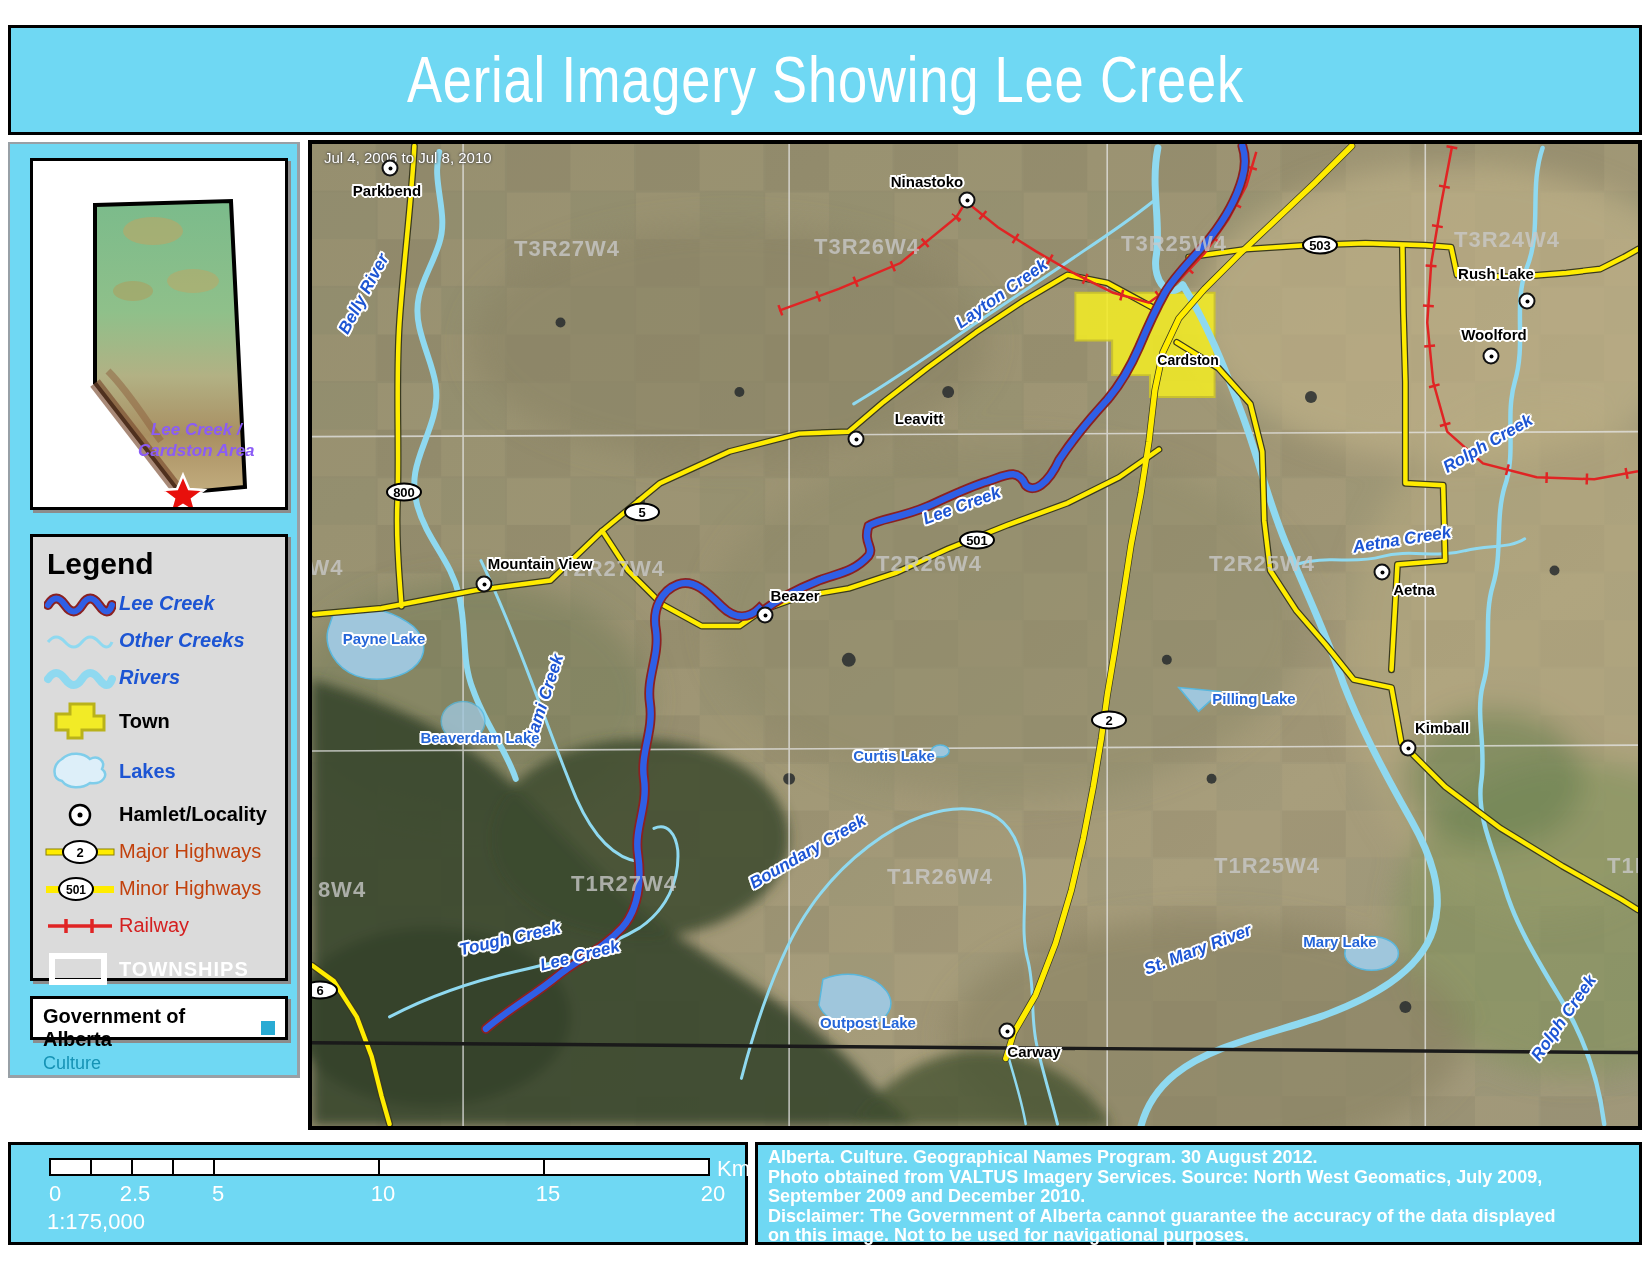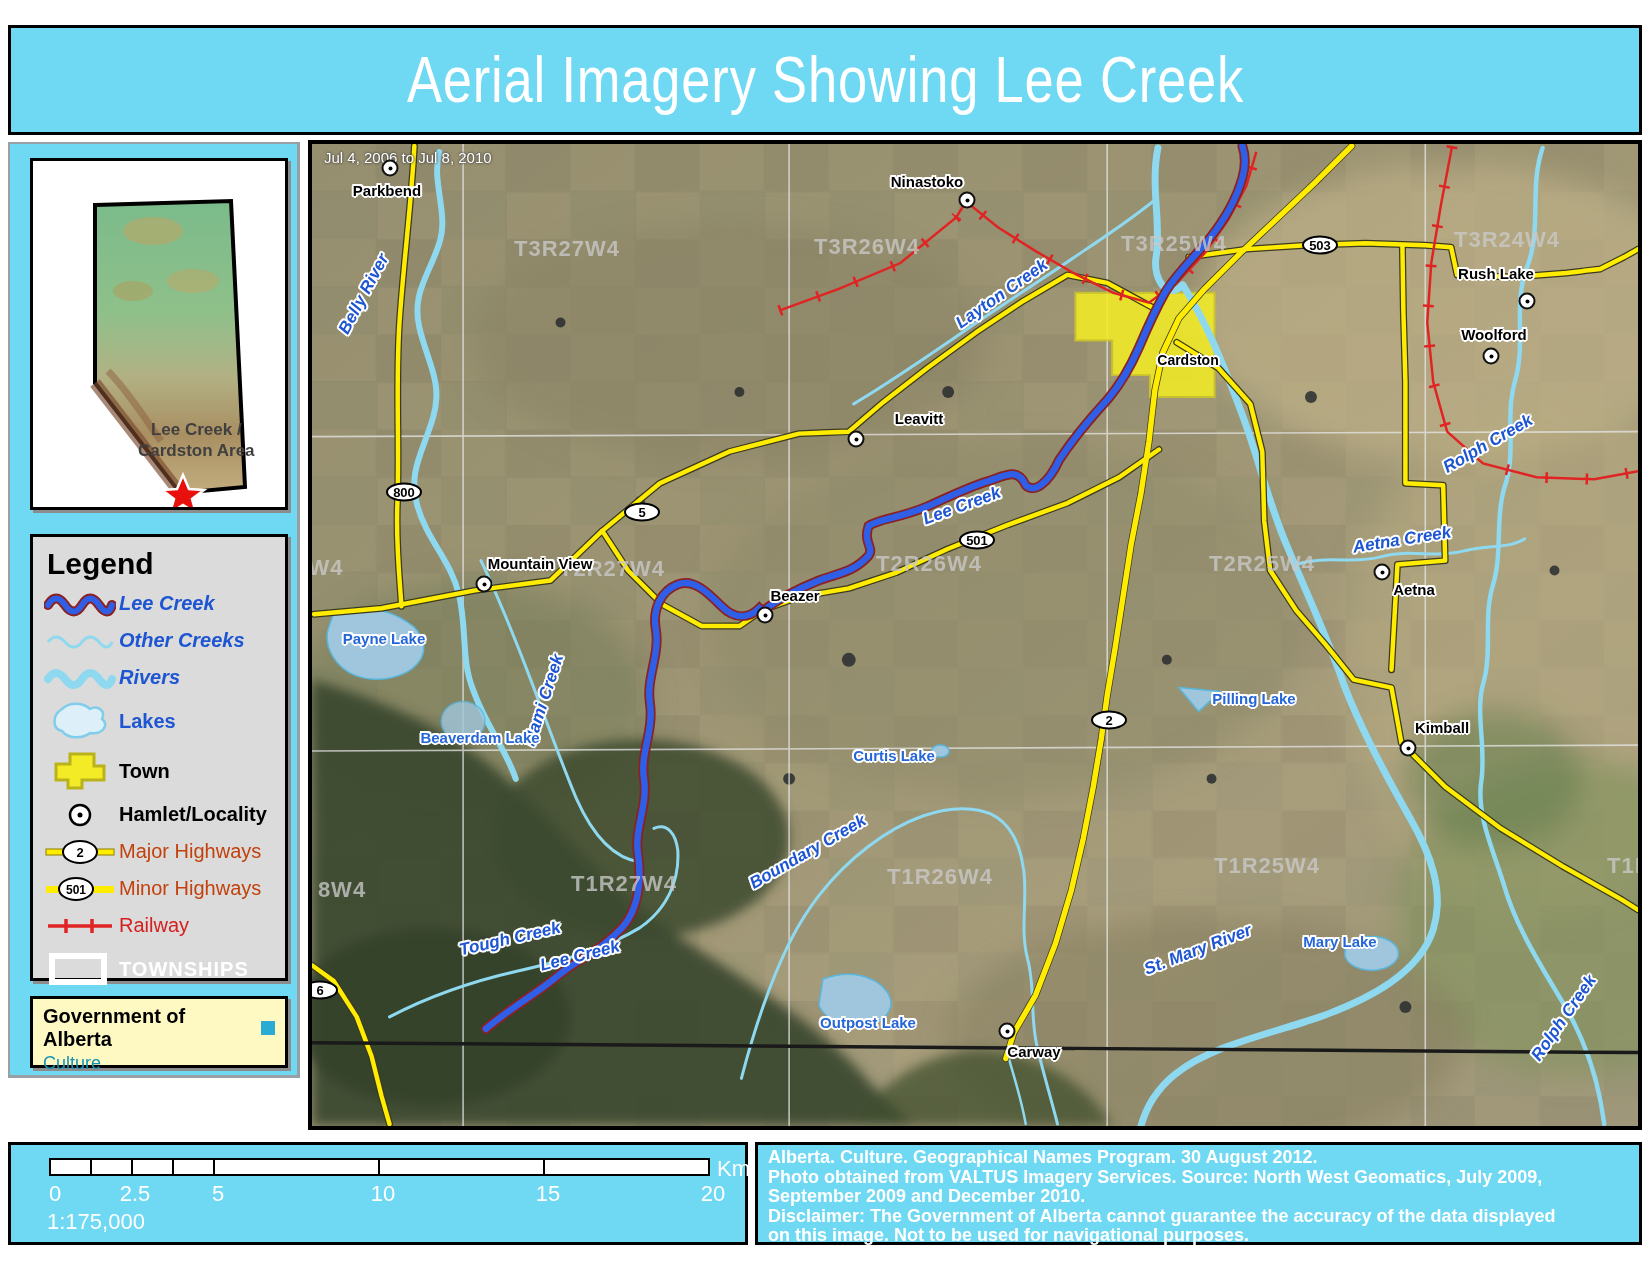--- a/index.html
+++ b/index.html
@@ -17,21 +17,21 @@
     border:3px solid #000; display:flex; align-items:center; justify-content:center;}
   #title-bar h1{color:#fff; font-size:64px; font-weight:500; letter-spacing:1px;
     transform:scaleX(.82); white-space:nowrap;}
 
   
   #left-panel{left:8px; top:142px; width:292px; height:936px; background:var(--cyan);
     border:2px solid #98a0a6; border-right-width:3px; border-bottom-width:3px;}
   .panel-box{position:absolute; border:3px solid #000; box-shadow:3px 3px 0 #8c8c8c;}
   #inset-box{left:20px; top:14px; width:258px; height:352px; background:#fff;}
   #legend-box{left:20px; top:390px; width:258px; height:447px; background:var(--legend-gray);}
-  #gov-box{left:20px; top:852px; width:258px; height:72px; background:#fef9c3; padding:6px 10px 0 10px;}
+  #gov-box{left:20px; top:852px; width:258px; height:44px; background:#ffffff; padding:6px 10px 0 10px;}
   #gov-line{display:flex; align-items:center; gap:8px;}
   #gov-name{font-weight:bold; font-size:20px; color:#000;}
   #gov-square{width:14px; height:14px; background:#29abd4; display:inline-block;}
   #gov-dept{font-size:18px; color:var(--teal); margin-top:2px;}
 
   #legend-title{font-size:30px; font-weight:bold; color:#000; margin:10px 0 4px 14px;}
   .leg-row{display:flex; align-items:center; height:37px; padding-left:8px;}
   .leg-row.tall{height:50px;}
   .leg-sym{width:78px; flex:0 0 78px; display:flex; align-items:center; justify-content:center;}
   .leg-label{font-size:20px; white-space:nowrap;}
@@ -71,21 +71,21 @@
   #km-unit{position:absolute; left:706px; top:11px; color:#fff; font-size:22px;}
   .tick-num{position:absolute; top:36px; transform:translateX(-50%); color:#fff; font-size:22px;}
   #scale-ratio{position:absolute; left:36px; top:64px; color:#fff; font-size:22px;}
 
   
   #attr-box{left:755px; top:1142px; width:887px; height:103px; background:var(--cyan);
     border:3px solid #000; padding:3px 10px; color:#fff; font-weight:bold; font-size:18px; line-height:19.5px;}
 
   
   #inset-label{position:absolute; left:50%; top:258px; transform:translateX(-18%); text-align:center;
-    color:#404040; font-weight:bold; font-size:17px; line-height:21px; white-space:nowrap;}
+    color:#8b5cf6; font-weight:bold; font-size:17px; line-height:21px; white-space:nowrap;font-style:italic;}
 </style>
 </head>
 <body>
 
 <div id="title-bar" class="abs">
   <h1>Aerial Imagery Showing Lee Creek</h1>
 </div>
 
 <div id="left-panel" class="abs">
 
@@ -140,34 +140,34 @@
       <span class="leg-sym">
         <svg width="72" height="26" viewBox="0 0 72 26">
           <path d="M4,14 q8,-12 17,0 t17,0 t17,0 t13,0" fill="none" stroke="#8fd9f0" stroke-width="8" stroke-linecap="round"></path>
         </svg>
         </span>
       <span class="leg-label leg-water">Rivers</span>
     </div>
 
     <div class="leg-row tall">
       <span class="leg-sym">
+        <svg width="72" height="46" viewBox="0 0 72 46">
+          <path d="M12,32 L12,16 L26,16 L26,6 L50,6 L50,18 L60,18 L60,32 L38,32 L38,40 L24,40 L24,32 Z" fill="#f2eb26" stroke="#b9b21a" stroke-width="3"></path>
+        </svg>
+        </span>
+      <span class="leg-label leg-black-b">Town</span>
+    </div>
+
+    <div class="leg-row tall">
+      <span class="leg-sym">
         <svg width="72" height="44" viewBox="0 0 72 44">
           <path d="M18,10 C26,2 40,4 46,10 C54,6 62,12 58,20 C66,26 58,36 46,34 C38,40 24,40 18,32 C8,30 8,16 18,10 Z" fill="#ddeff9" stroke="#7fcdea" stroke-width="2.5"></path>
         </svg>
         </span>
       <span class="leg-label leg-lake">Lakes</span>
-    </div>
-
-    <div class="leg-row tall">
-      <span class="leg-sym">
-        <svg width="72" height="46" viewBox="0 0 72 46">
-          <path d="M12,32 L12,16 L26,16 L26,6 L50,6 L50,18 L60,18 L60,32 L38,32 L38,40 L24,40 L24,32 Z" fill="#f2eb26" stroke="#b9b21a" stroke-width="3"></path>
-        </svg>
-        </span>
-      <span class="leg-label leg-black-b">Town</span>
     </div>
 
     <div class="leg-row">
       <span class="leg-sym">
         <svg width="72" height="26" viewBox="0 0 72 26">
           <circle cx="36" cy="13" r="10" fill="#fff" stroke="#000" stroke-width="2.5"></circle>
           <circle cx="36" cy="13" r="2.5" fill="#000"></circle>
         </svg>
         </span>
       <span class="leg-label leg-black-b">Hamlet/Locality</span>

